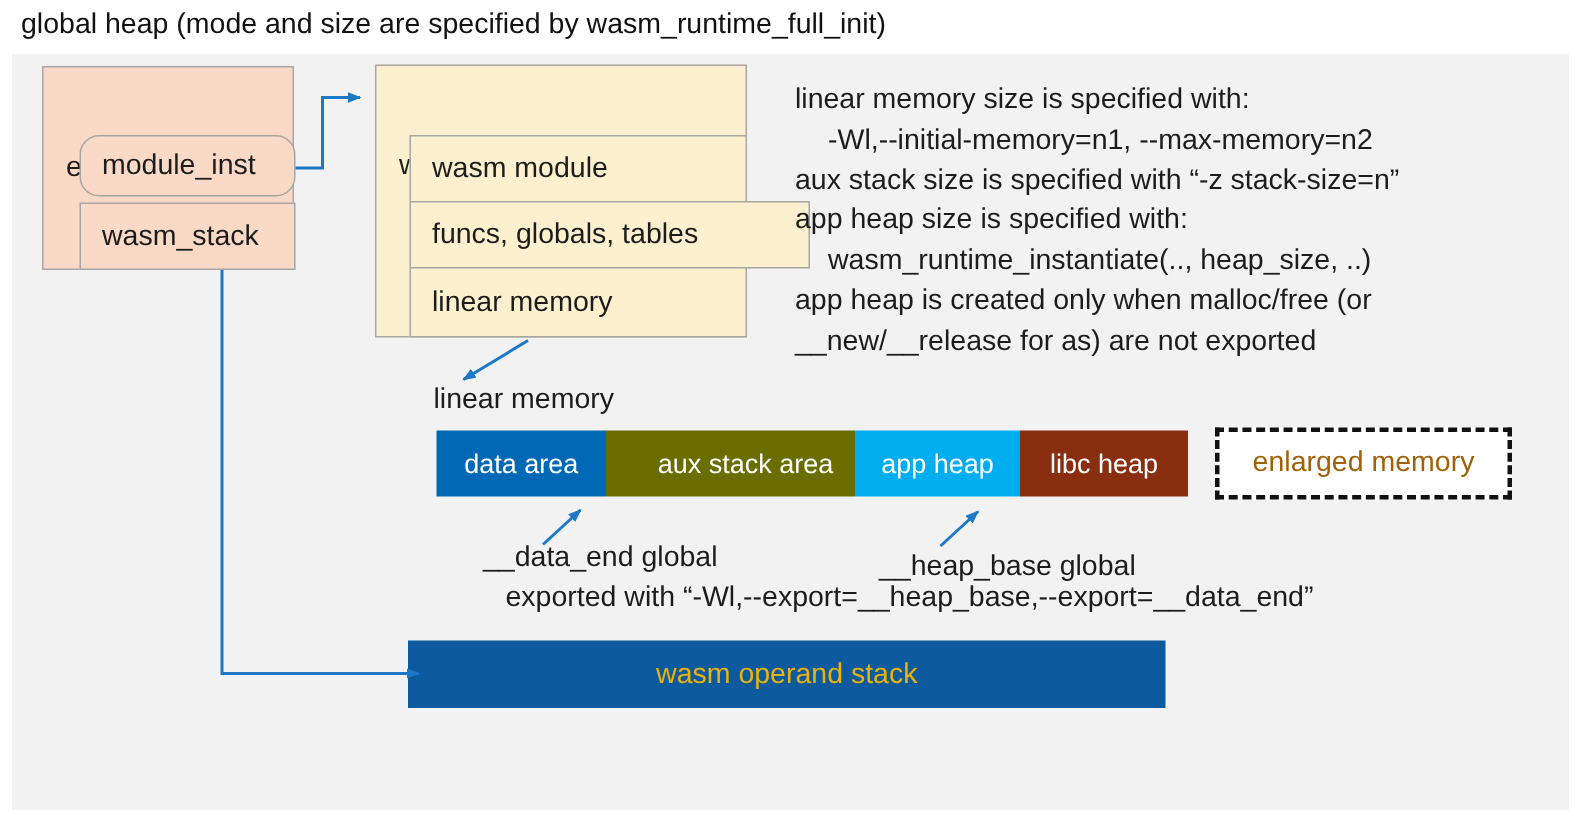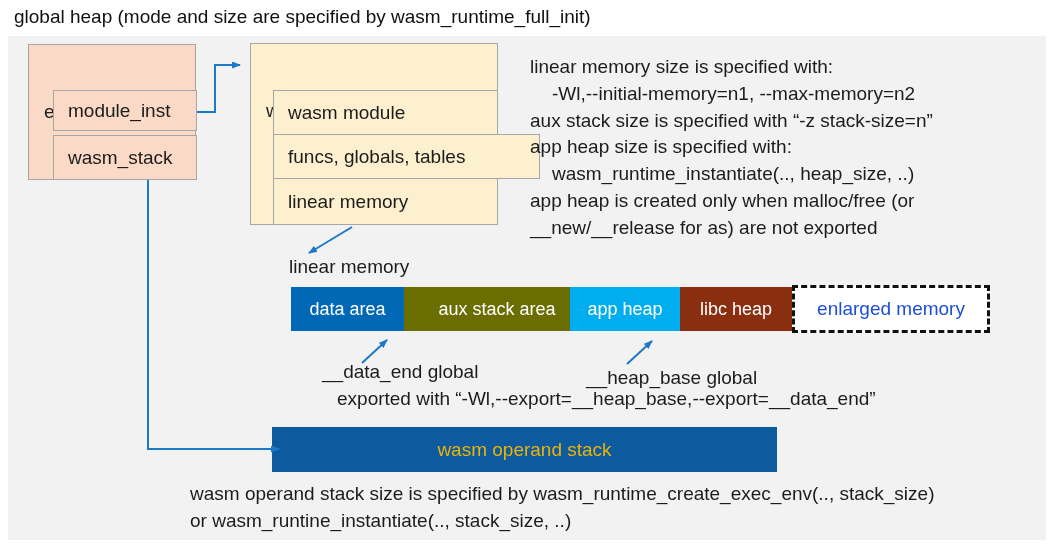--- a/index.html
+++ b/index.html
@@ -24,22 +24,22 @@
   .notes .indent{padding-left:22px;}
 
   
   .lm-label{position:absolute;left:289px;top:256px;font-size:19px;}
   .seg{position:absolute;top:287px;height:44px;display:flex;align-items:center;justify-content:center;
        font-size:18px;color:#ffffff;white-space:nowrap;box-sizing:border-box;}
   .seg-data{left:291px;width:113px;background:#0068b5;}
   .seg-aux{left:404px;width:166px;background:#6a6e00;padding-left:20px;}
   .seg-app{left:570px;width:110px;background:#00aeef;}
   .seg-libc{left:680px;width:112px;background:#8a2e10;}
-  .seg-enlarged{left:792px;width:198px;top:285px;height:48px;background:#ffffff;
-                border:3px dashed #111111;color:#1d4ed8;font-size:19px;}
+  .seg-enlarged{left:810px;width:198px;top:285px;height:48px;background:#ffffff;
+                border:3px dashed #111111;color:#a16207;font-size:19px;}
 
   .anno{position:absolute;font-size:19px;white-space:nowrap;}
   .anno-dataend{left:322px;top:361px;}
   .anno-heapbase{left:586px;top:367px;}
   .anno-exported{left:297px;top:388px;margin-left:40px;}
 
   
   .operand{position:absolute;left:272px;top:427px;width:505px;height:45px;background:#0e5a9e;
            display:flex;align-items:center;justify-content:center;color:#eab308;font-size:19px;}
 
@@ -53,21 +53,21 @@
 
 <div id="page">
 
   <div class="panel"></div>
 
   <div class="title">global heap (mode and size are specified by wasm_runtime_full_init)</div>
 
   <div class="box peach" style="left:28px;top:44px;width:168px;height:136px;">
     <span class="boxlabel hdrlabel">exec_env</span>
   </div>
-  <div class="box peach rowbox boxlabel" style="left:53px;top:90px;width:144px;height:41px;">module_inst</div>
+  <div class="box peach rowbox boxlabel" style="left:53px;top:90px;width:144px;height:41px;border-radius:13px;">module_inst</div>
   <div class="box peach rowbox boxlabel" style="left:53px;top:135px;width:144px;height:45px;">wasm_stack</div>
 
   <div class="box cream" style="left:250px;top:43px;width:248px;height:182px;">
     <span class="boxlabel hdrlabel">wasm module instance</span>
   </div>
   <div class="box cream rowbox boxlabel" style="left:273px;top:90px;width:225px;height:45px;">wasm module</div>
   <div class="box cream rowbox boxlabel" style="left:273px;top:134px;width:267px;height:45px;">funcs, globals, tables</div>
   <div class="box cream rowbox boxlabel" style="left:273px;top:178px;width:225px;height:47px;">linear memory</div>
 
   <div class="notes">
@@ -86,24 +86,20 @@
   <div class="seg seg-app">app heap</div>
   <div class="seg seg-libc">libc heap</div>
   <div class="seg seg-enlarged">enlarged memory</div>
 
   <div class="anno anno-dataend">__data_end global</div>
   <div class="anno anno-heapbase">__heap_base global</div>
   <div class="anno anno-exported">exported with “-Wl,--export=__heap_base,--export=__data_end”</div>
 
   <div class="operand">wasm operand stack</div>
 
-  <div class="bnotes">
-    <div class="line">wasm operand stack size is specified by wasm_runtime_create_exec_env(.., stack_size)</div>
-    <div class="line">or wasm_runtine_instantiate(.., stack_size, ..)</div>
-  </div>
 
   <svg class="connectors" width="1054" height="547" viewBox="0 0 1054 547">
     <defs>
       <marker id="ah" markerWidth="10" markerHeight="8" refX="8" refY="3.5" orient="auto" markerUnits="userSpaceOnUse">
         <polygon points="0,0 9,3.5 0,7" fill="#1e78c8"></polygon>
       </marker>
     </defs>
     <g stroke="#1e78c8" stroke-width="2" fill="none">
       <path d="M197,112 L215,112 L215,65 L240,65" marker-end="url(#ah)"></path>
       <path d="M352,227 L309,253" marker-end="url(#ah)"></path>

